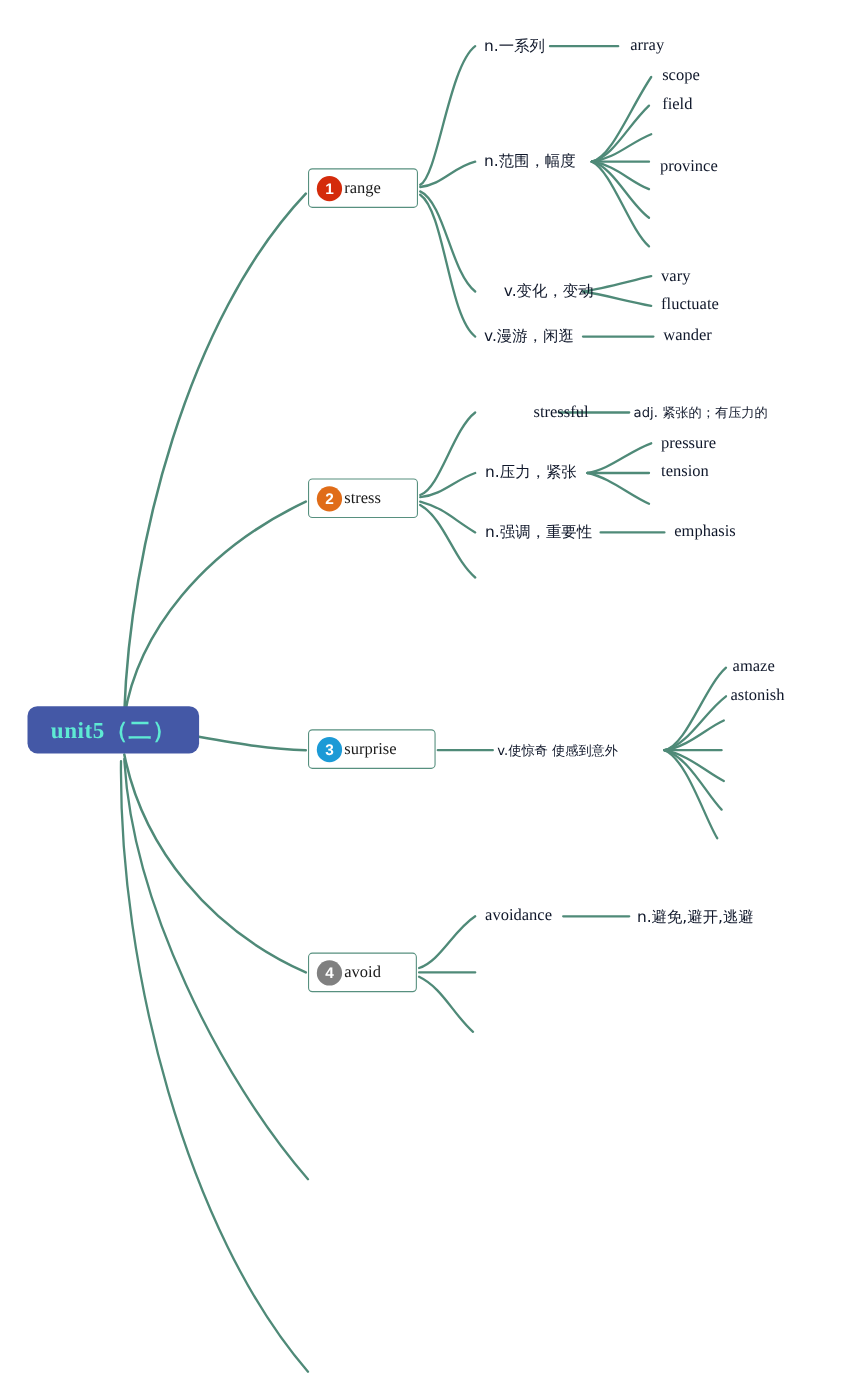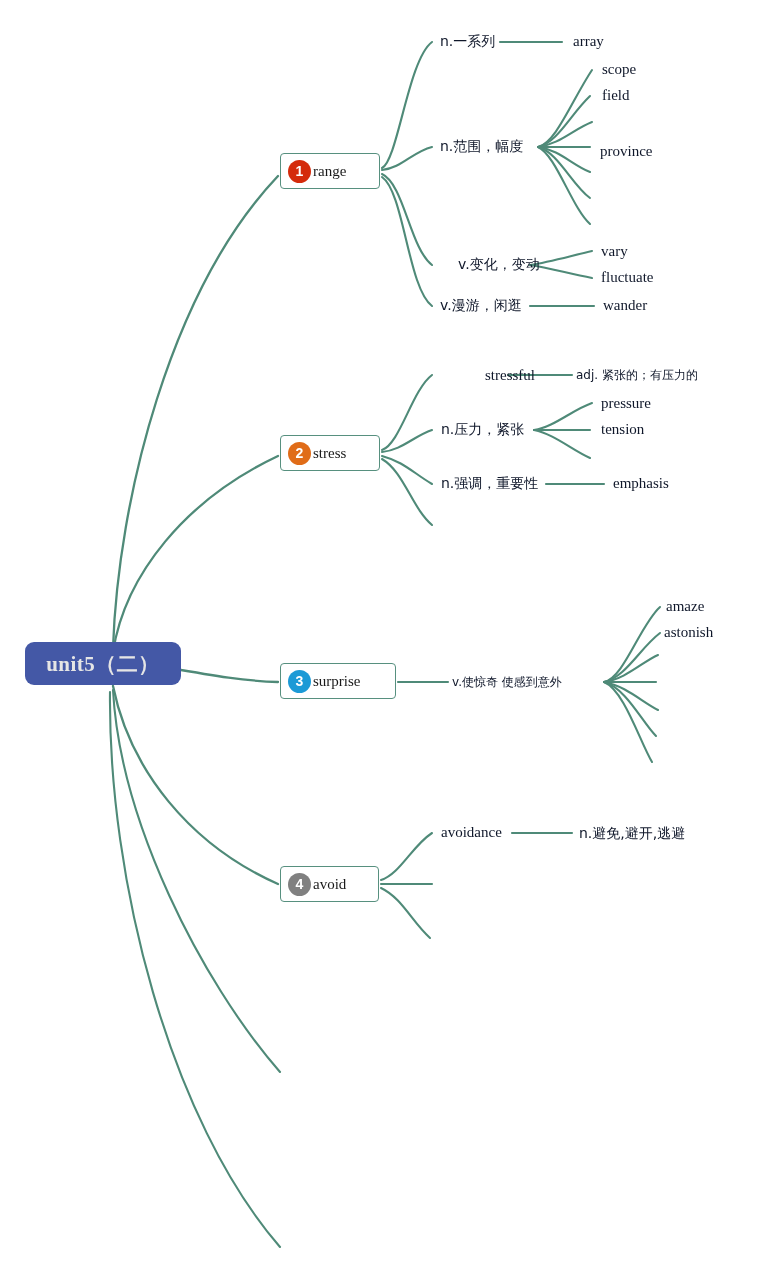--- a/index.html
+++ b/index.html
@@ -40,21 +40,21 @@
     border-radius: 9px;
     padding: 0 16px;
     height: 43px;
     justify-content: center;
     box-shadow: 0 0 0 0 transparent;
   }
   .root-label {
     font-family: "Liberation Serif", "DejaVu Serif", serif;
     font-weight: bold;
     font-size: 21px;
-    color: #e5e5e5;
+    color: #5eead4;
     letter-spacing: 0.5px;
   }
 
   
   .topic-node {
     background: #ffffff;
     border: 1.7px solid #57907f;
     border-radius: 4px;
     height: 36px;
     padding: 0 9px 0 7px;

